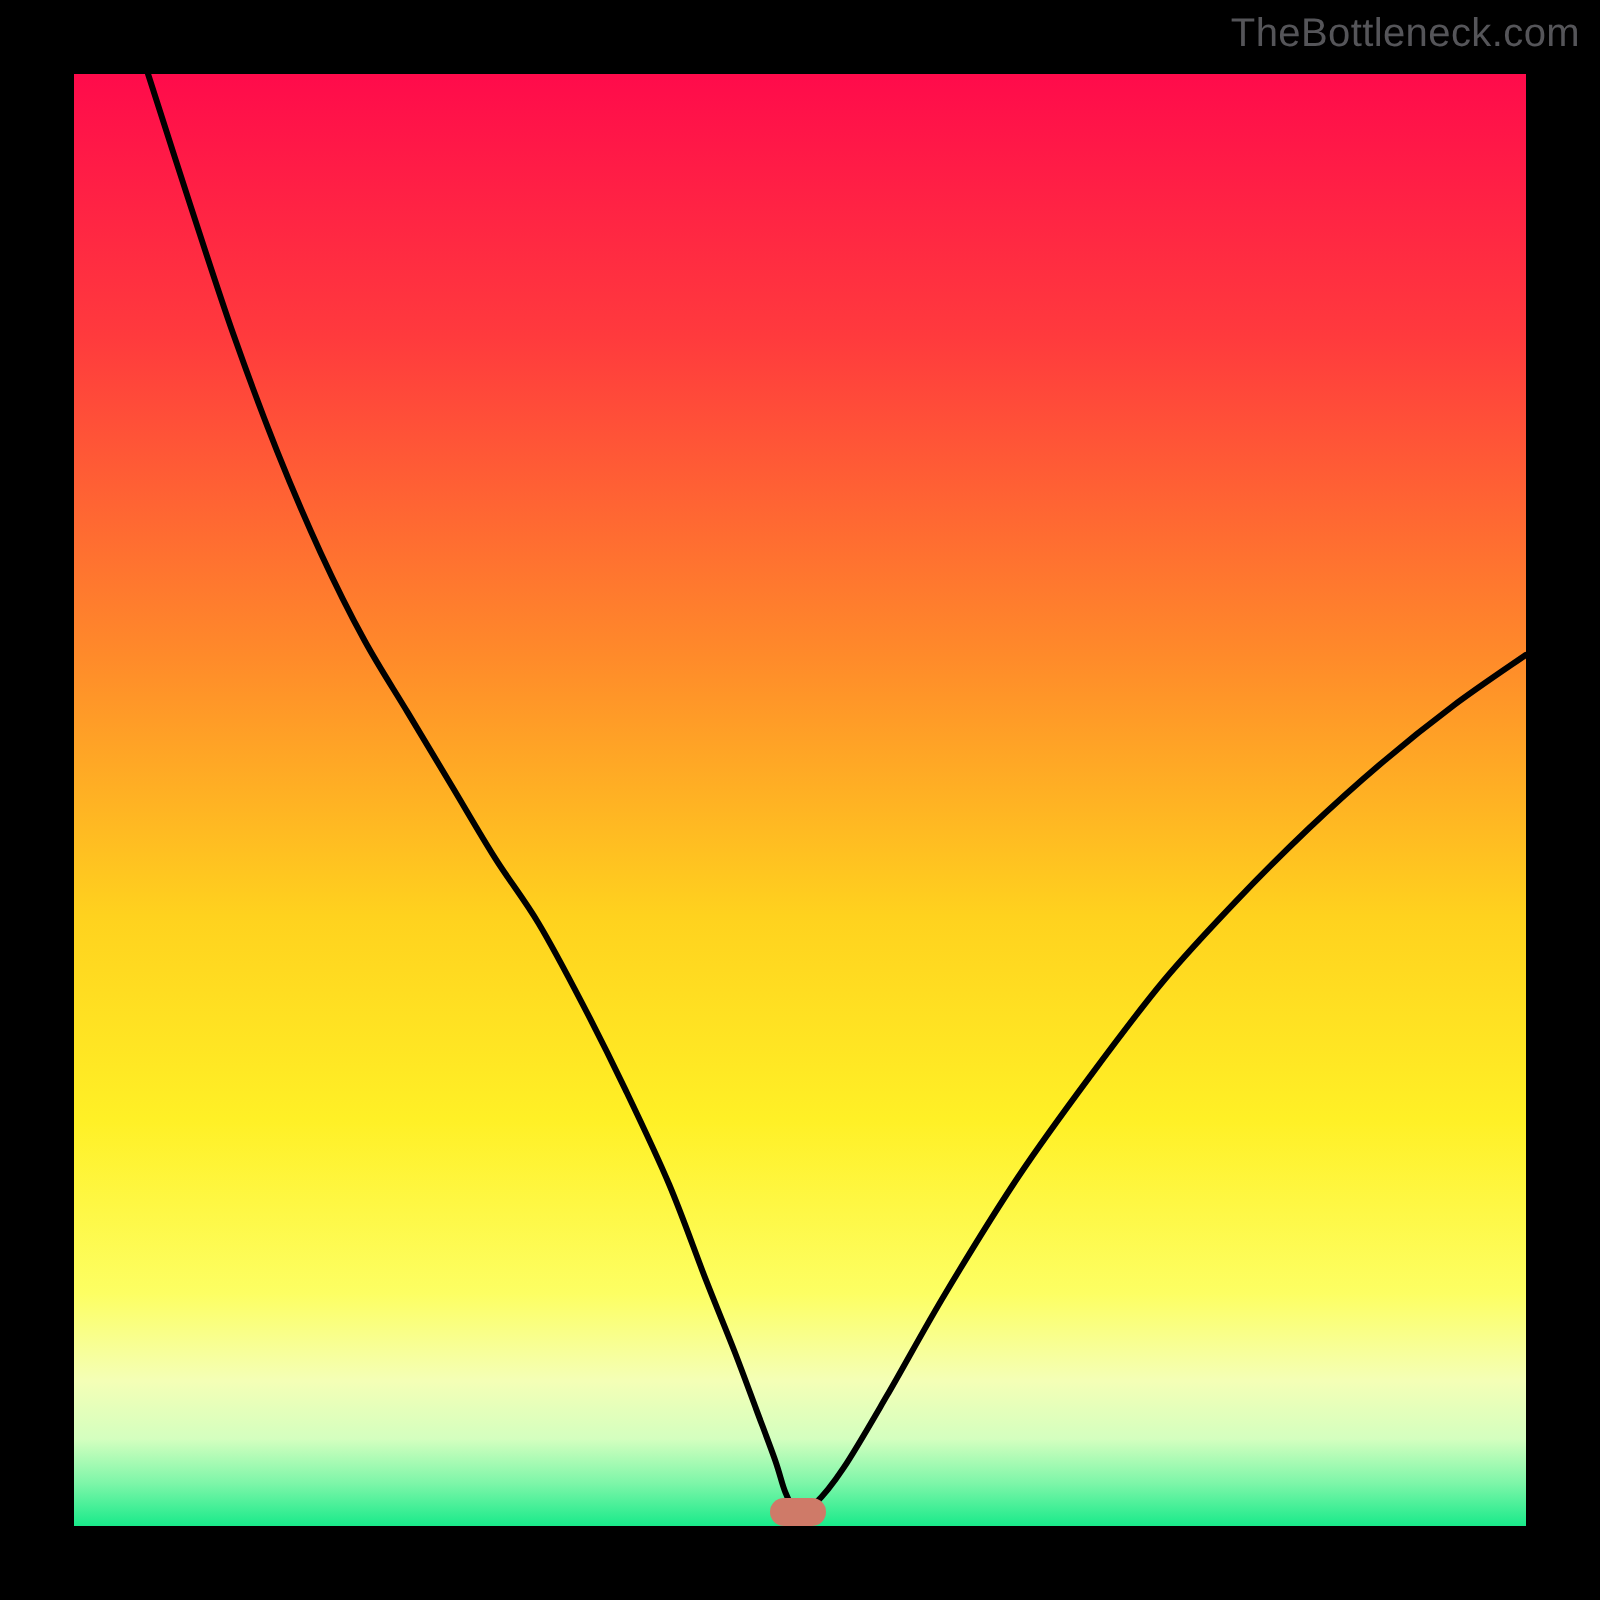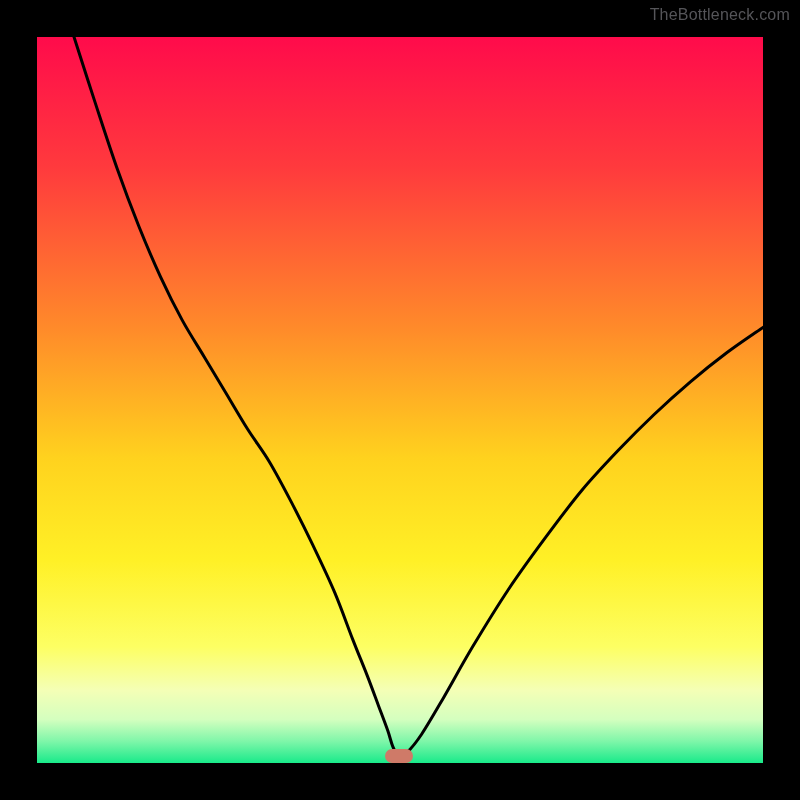--- a/index.html
+++ b/index.html
@@ -23,21 +23,21 @@
     top: 37px;
     width: 726px;
     height: 726px;
     
   }
   .watermark {
     position: absolute;
     top: 6px;
     right: 10px;
     color: #555559;
-    font-size: 16px;
+    font-size: 20px;
     font-weight: 500;
     letter-spacing: 0.2px;
     user-select: none;
   }
   svg.curve {
     position: absolute;
     left: 0;
     top: 0;
     width: 726px;
     height: 726px;

